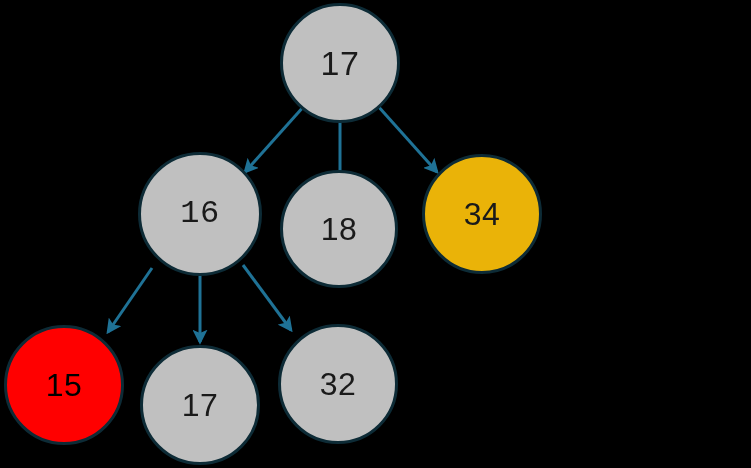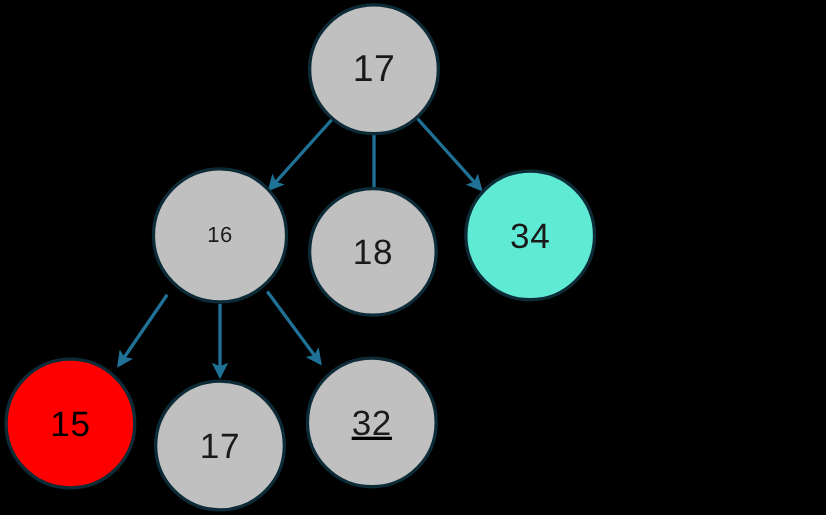--- a/index.html
+++ b/index.html
@@ -62,32 +62,32 @@
         <line x1="200" y1="276" x2="200" y2="342" stroke="#1F7296" stroke-width="3" stroke-linecap="butt" marker-end="url(#arrowhead)"></line>
         <line x1="243" y1="265" x2="291" y2="330" stroke="#1F7296" stroke-width="3" stroke-linecap="butt" marker-end="url(#arrowhead)"></line>
       </g>
   </svg>
 
   <div id="node-group">
       <div class="node" style="left: 280px; top: 3px; width: 120px; height: 120px; background: rgb(192, 192, 192); border-color: rgb(13, 43, 54); border-width: 3px;">
         <span class="node-label" style="color: rgb(26, 26, 26); font-size: 34px;">17</span>
       </div>
       <div class="node" style="left: 138px; top: 152px; width: 124px; height: 124px; background: rgb(192, 192, 192); border-color: rgb(13, 43, 54); border-width: 3px;">
-        <span class="node-label" style="color: rgb(26, 26, 26); font-size: 20px;">16</span>
+        <span class="node-label" style="color: rgb(26, 26, 26); font-size: 32px; font-family: Liberation Mono, monospace;">16</span>
       </div>
       <div class="node" style="left: 280px; top: 170px; width: 118px; height: 118px; background: rgb(192, 192, 192); border-color: rgb(13, 43, 54); border-width: 3px; text-align: center;">
         <span class="node-label" style="color: rgb(26, 26, 26); font-size: 32px;">18</span>
       </div>
-      <div class="node" style="left: 422px; top: 154px; width: 120px; height: 120px; background: #5eead4; border-color: rgb(13, 43, 54); border-width: 3px; align-items: center;">
+      <div class="node" style="left: 422px; top: 154px; width: 120px; height: 120px; background: #eab308; border-color: rgb(13, 43, 54); border-width: 3px; align-items: center;">
         <span class="node-label" style="color: rgb(26, 26, 26); font-size: 32px;">34</span>
       </div>
       <div class="node" style="left: 4px; top: 325px; width: 120px; height: 120px; background: rgb(255, 0, 0); border-color: rgb(13, 43, 54); border-width: 3px;">
         <span class="node-label" style="color: #000000; font-size: 32px;">15</span>
       </div>
       <div class="node" style="left: 140px; top: 345px; width: 120px; height: 120px; background: rgb(192, 192, 192); border-color: rgb(13, 43, 54); border-width: 3px;">
         <span class="node-label" style="color: rgb(26, 26, 26); font-size: 32px;">17</span>
       </div>
-      <div class="node" style="left: 278px; top: 324px; width: 120px; height: 120px; background: rgb(192, 192, 192); border-color: rgb(13, 43, 54); border-width: 3px; text-decoration: underline;">
+      <div class="node" style="left: 278px; top: 324px; width: 120px; height: 120px; background: rgb(192, 192, 192); border-color: rgb(13, 43, 54); border-width: 3px;">
         <span class="node-label" style="color: rgb(26, 26, 26); font-size: 32px;">32</span>
       </div>
     </div>
 
 </div>
 
 </body></html>

